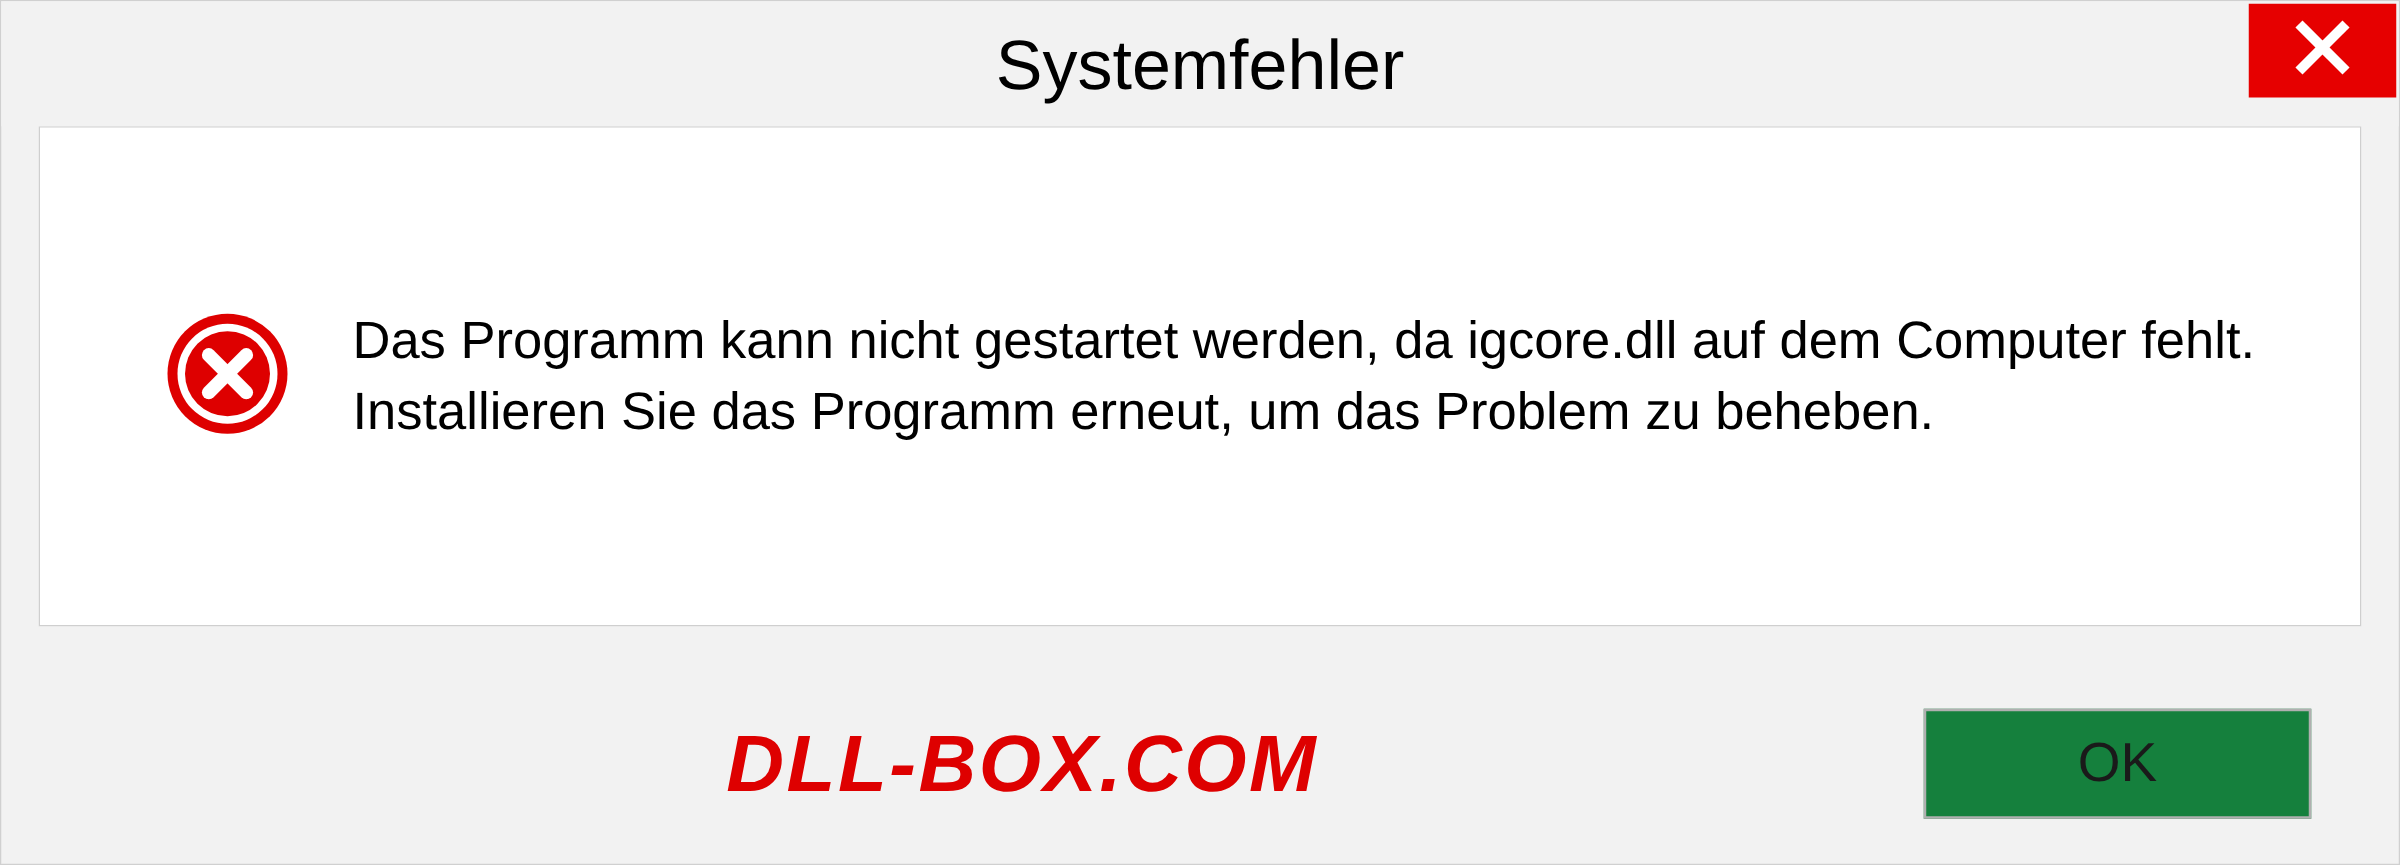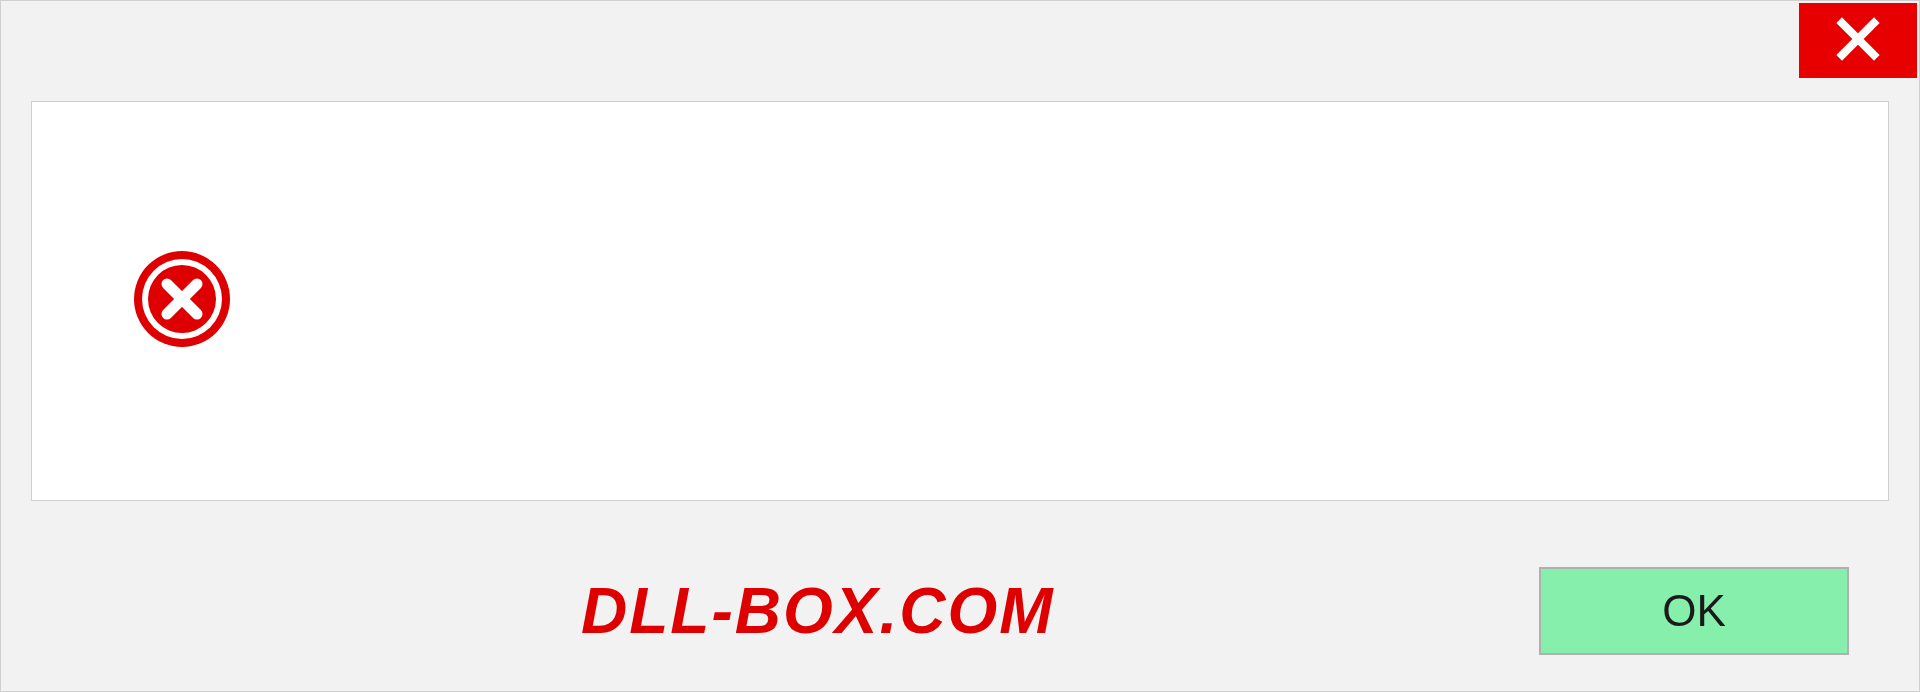--- a/index.html
+++ b/index.html
@@ -88,56 +88,58 @@
       font-size: 64px;
       font-weight: 900;
       font-style: italic;
       color: #de0000;
       letter-spacing: 2px;
       margin-left: 520px;
     }
     .ok-button {
       width: 310px;
       height: 88px;
-      background: #86efac;
+      background: #15803d;
       border: 2px solid #b0b0b0;
       font-size: 44px;
       color: #1a1a1a;
       display: flex;
       align-items: center;
       justify-content: center;
       cursor: pointer;
       margin-right: 10px;
     }
   </style>
 </head>
 <body>
 
 <div class="dialog">
   <div class="title-bar">
+    <span class="title-text">Systemfehler</span>
     <div class="close-button">
       <span>
         <svg viewBox="0 0 44 44">
           <line x1="6" y1="6" x2="38" y2="38" stroke="#ffffff" stroke-width="8" stroke-linecap="square"></line>
           <line x1="38" y1="6" x2="6" y2="38" stroke="#ffffff" stroke-width="8" stroke-linecap="square"></line>
         </svg>
       </span>
     </div>
   </div>
 
   <div class="content-area">
     <div class="error-icon">
       <svg viewBox="0 0 100 100">
         <circle cx="50" cy="50" r="48" fill="#de0000"></circle>
         <circle cx="50" cy="50" r="40" fill="#ffffff"></circle>
         <circle cx="50" cy="50" r="34" fill="#de0000"></circle>
         <line x1="35" y1="35" x2="65" y2="65" stroke="#ffffff" stroke-width="11" stroke-linecap="round"></line>
         <line x1="65" y1="35" x2="35" y2="65" stroke="#ffffff" stroke-width="11" stroke-linecap="round"></line>
       </svg>
     </div>
+    <div class="message-text">Das Programm kann nicht gestartet werden, da igcore.dll auf dem Computer fehlt. Installieren Sie das Programm erneut, um das Problem zu beheben.</div>
   </div>
 
   <div class="footer">
     <span class="watermark">DLL-BOX.COM</span>
     <div class="ok-button">
       <span>OK</span>
     </div>
   </div>
 </div>
 

